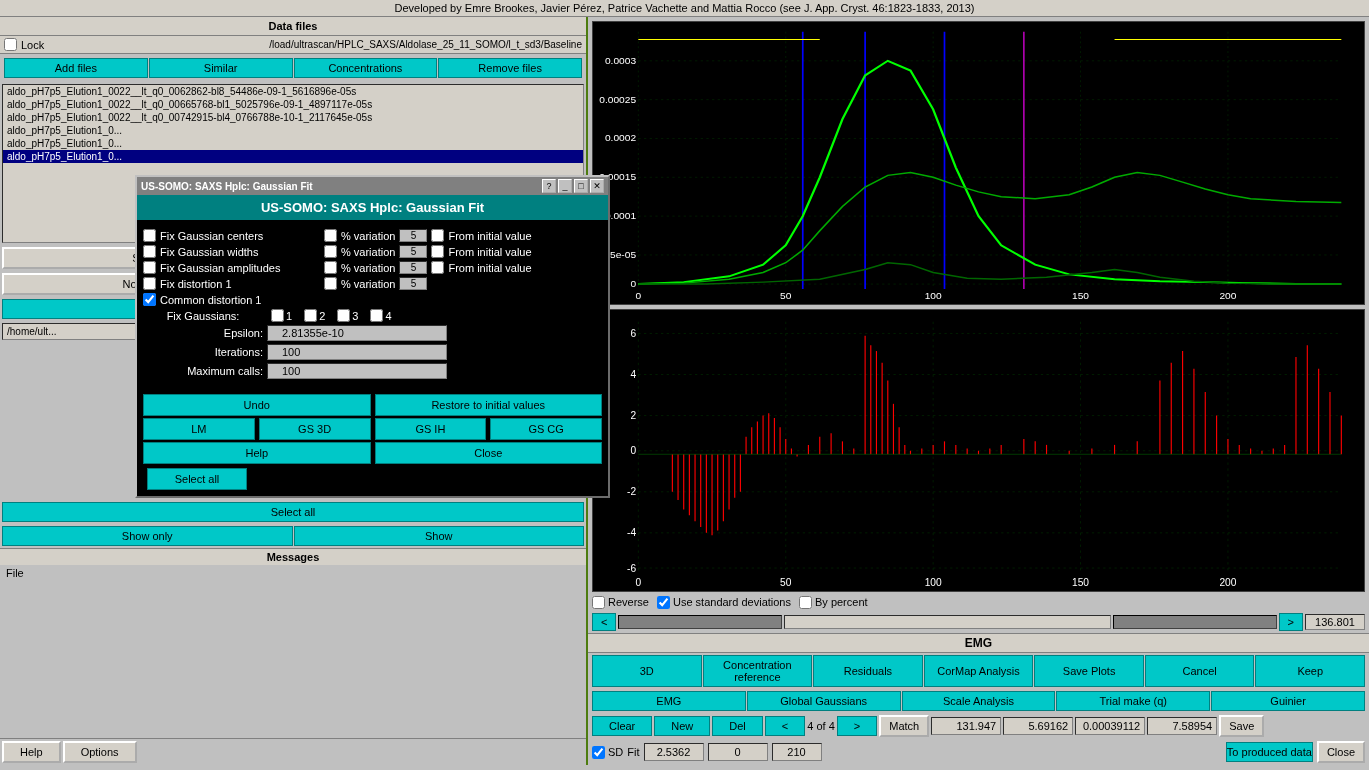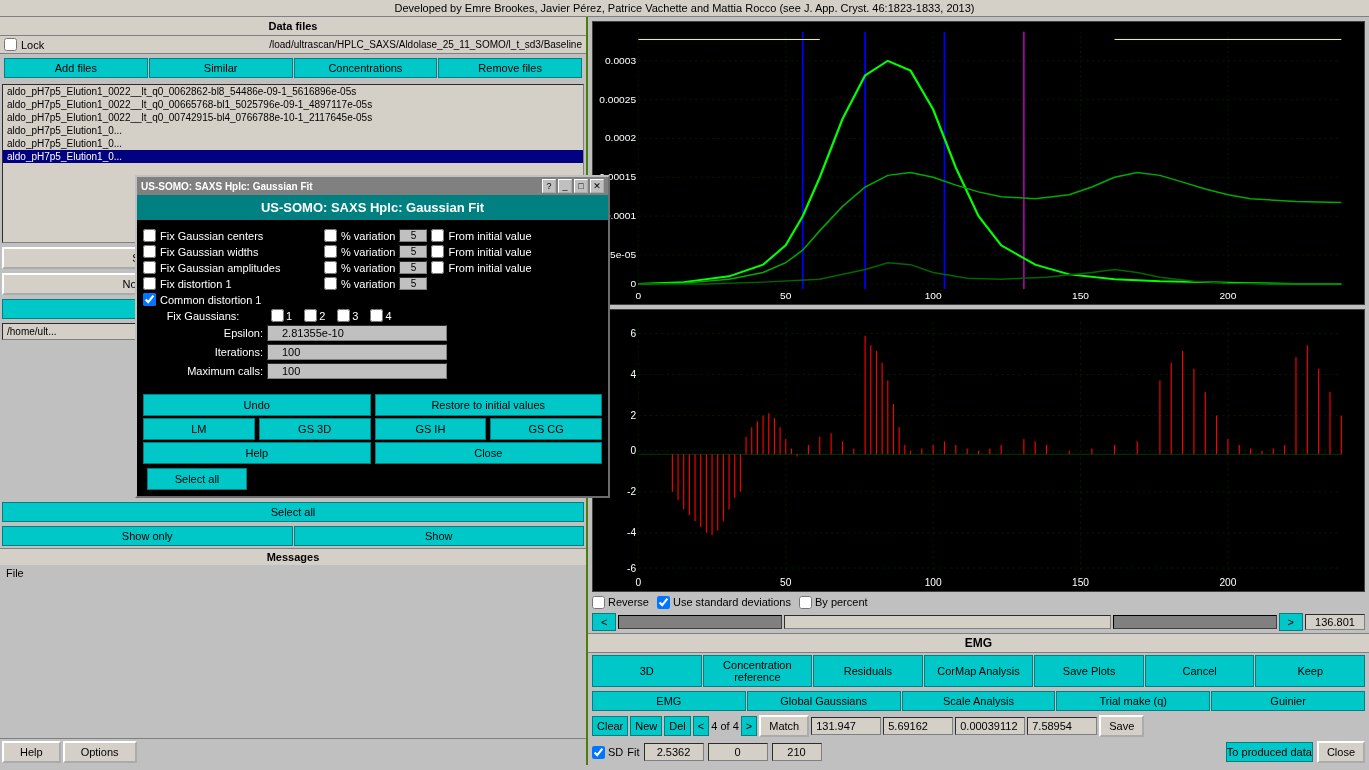--- a/index.html
+++ b/index.html
@@ -362,31 +362,31 @@
     }
     .bottom-data-row {
       display: flex;
       align-items: center;
       gap: 2px;
       padding: 2px 4px;
     }
     .data-btn {
       background: #00c8c8;
       border: 1px solid #008080;
-      padding: 3px 4px;
+      padding: 3px 16px;
       font-size: 11px;
       cursor: pointer;
     }
     .data-input {
       background: #d4d0c8;
       border: 1px inset #808080;
       padding: 2px 4px;
       font-size: 11px;
       width: 70px;
-      text-align: left;
+      text-align: right;
     }
     .data-label { font-size: 11px; }
     .match-btn {
       background: #d4d0c8;
       border: 2px outset #ffffff;
       padding: 3px 8px;
       font-size: 11px;
       cursor: pointer;
     }
     .save-btn {

